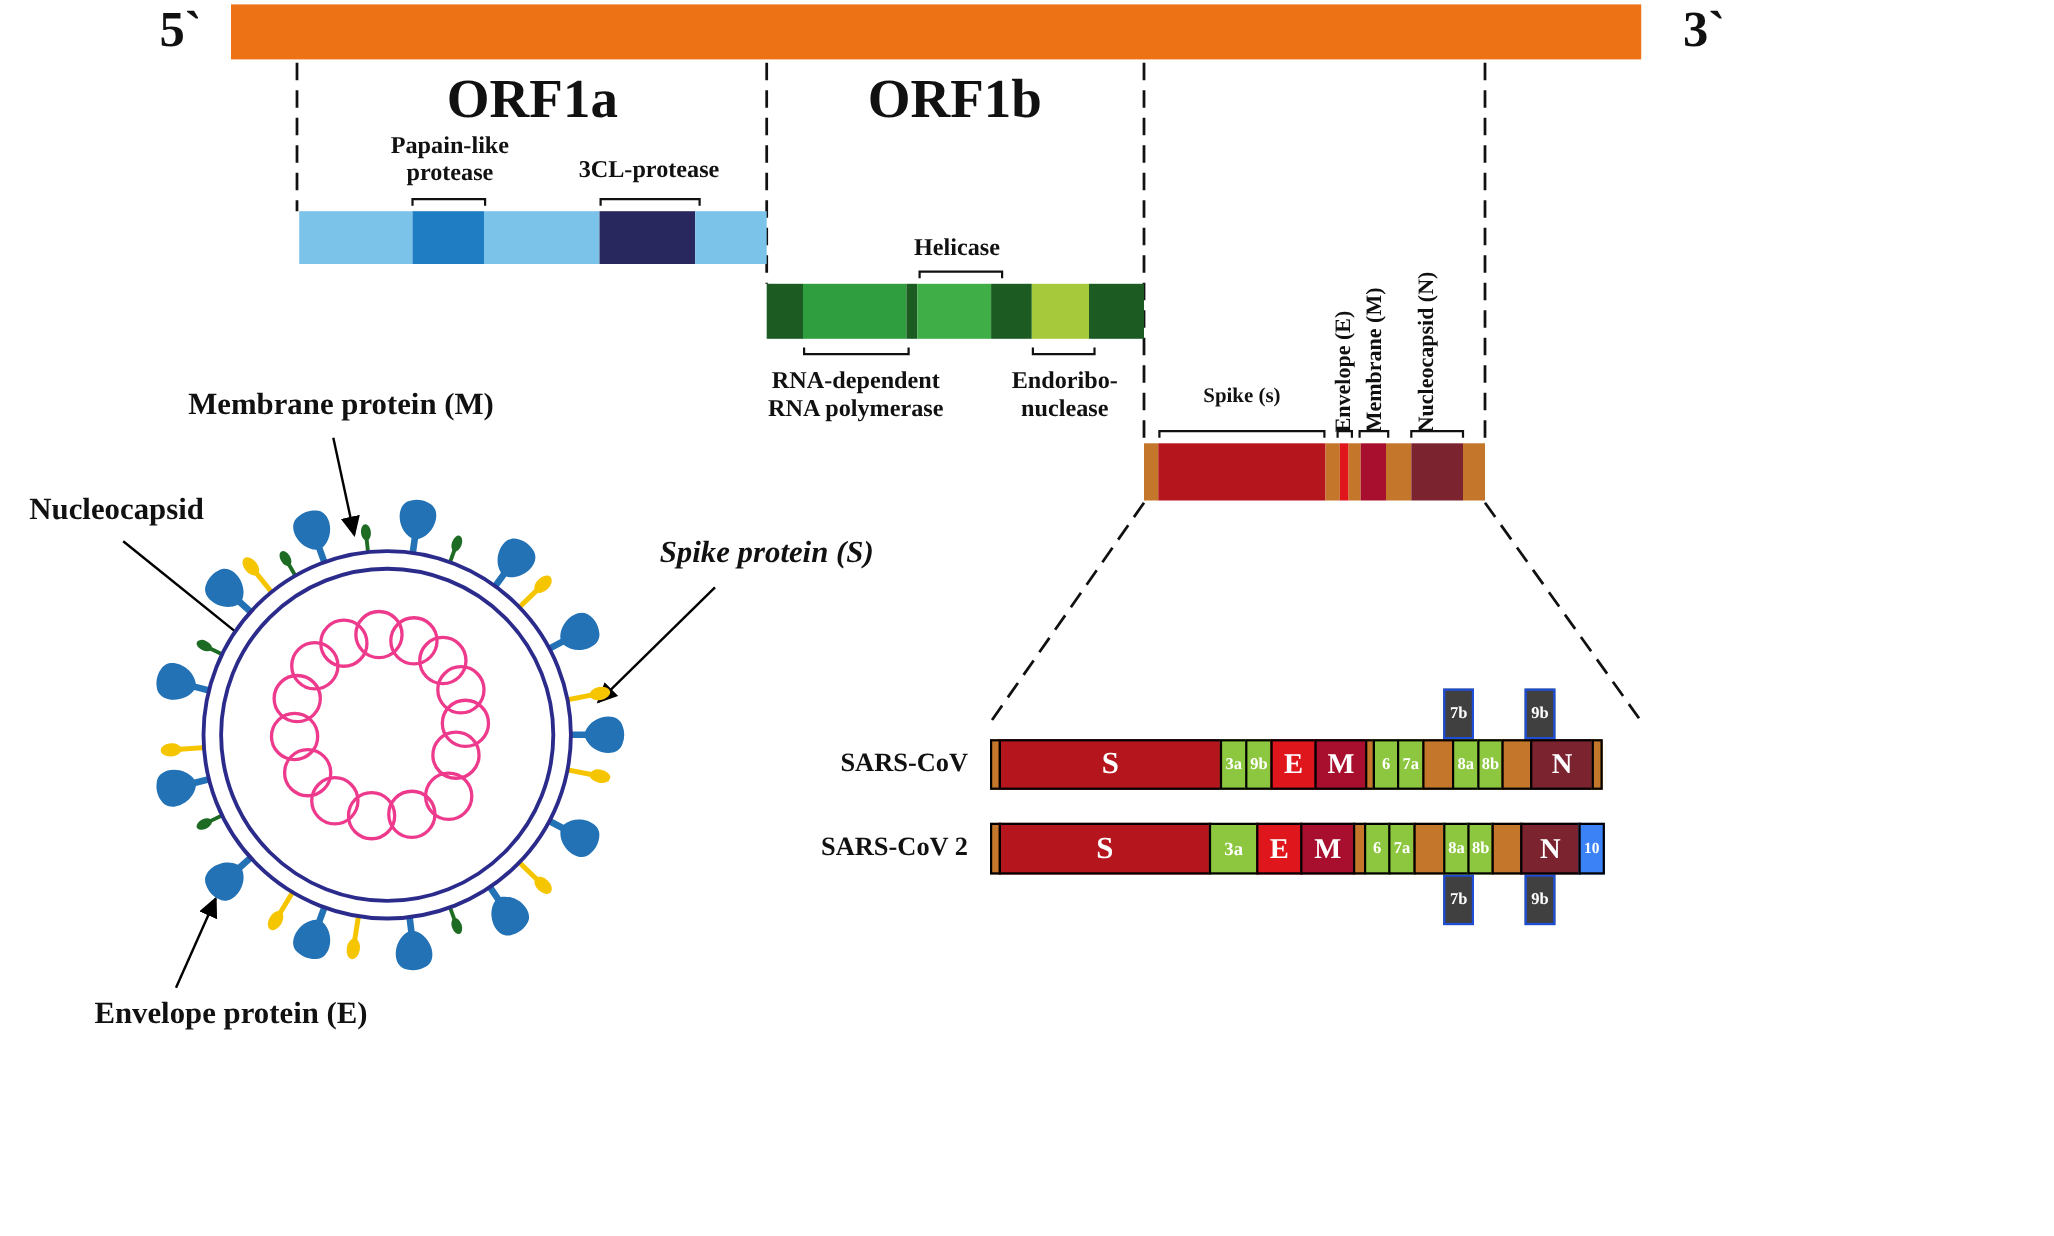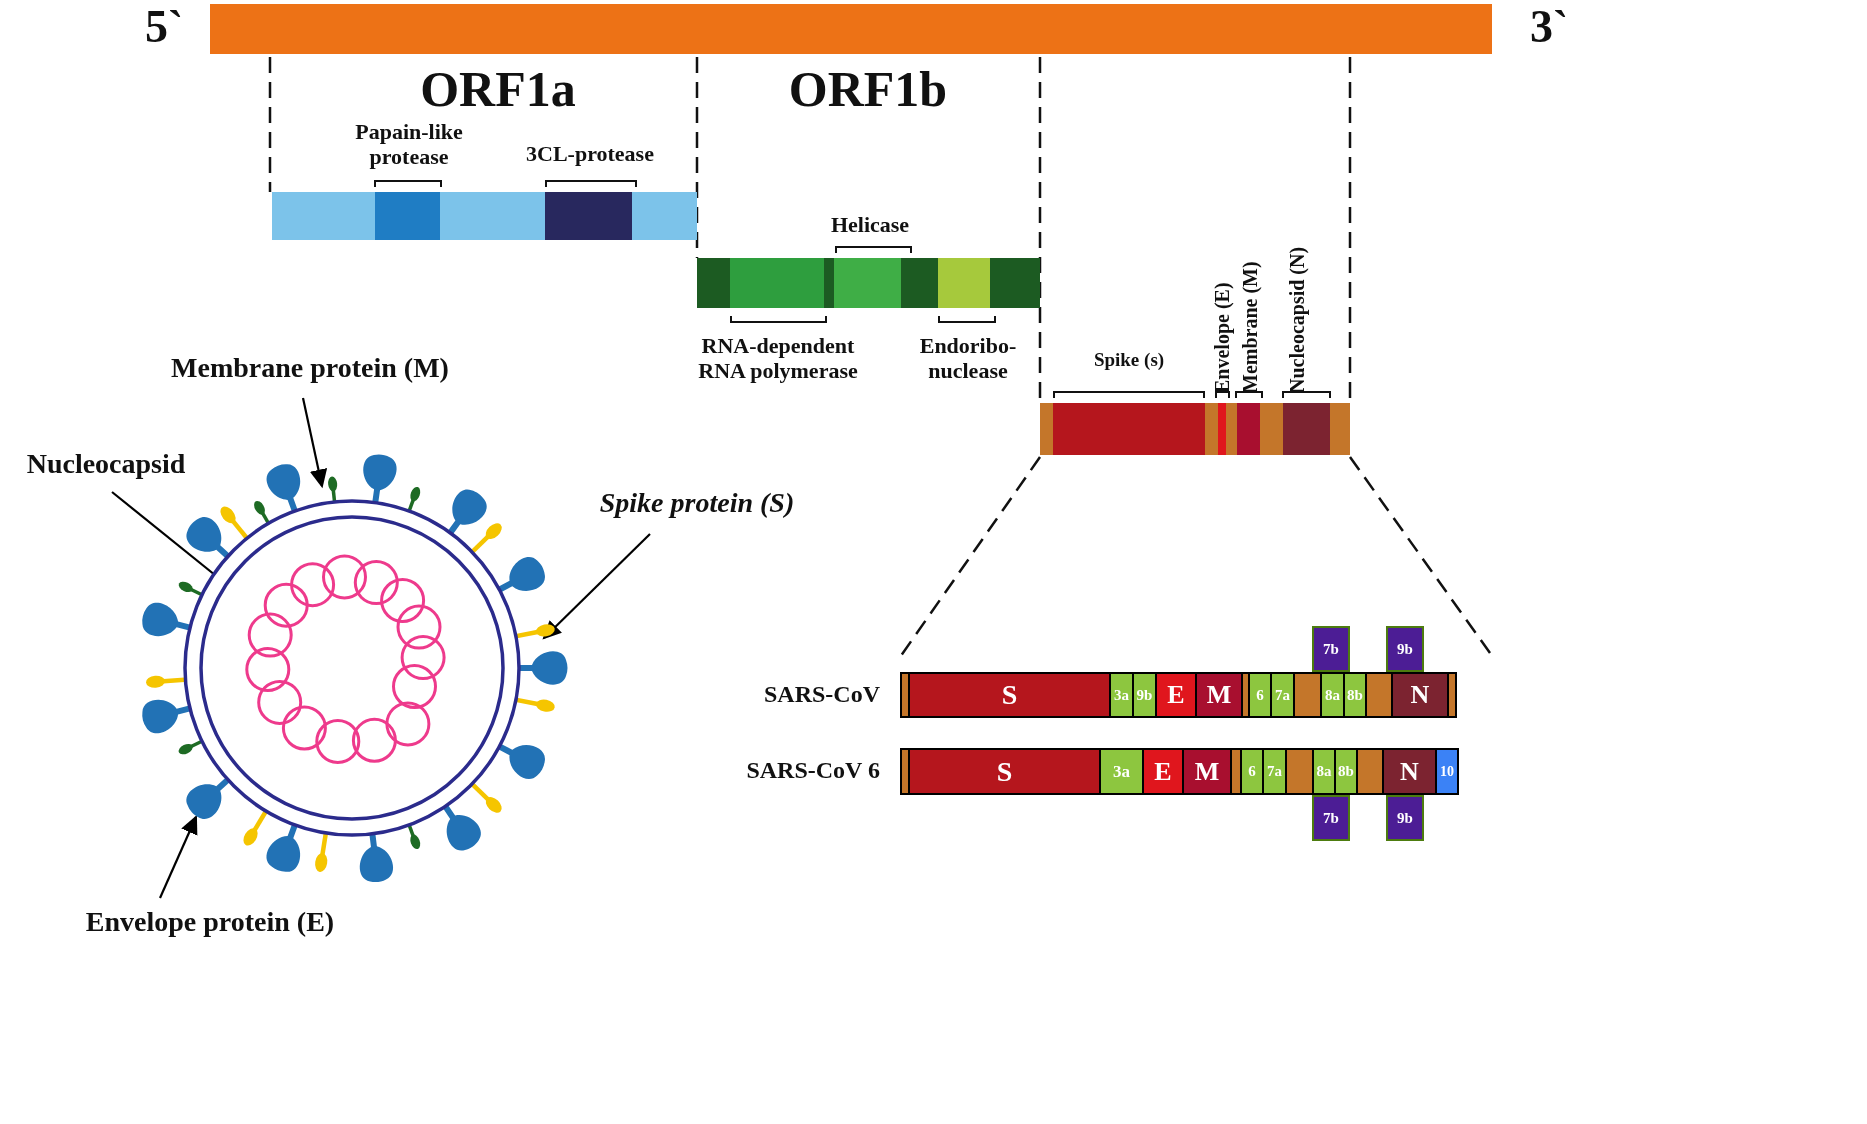--- a/index.html
+++ b/index.html
@@ -6,21 +6,21 @@
   #canvas{position:relative;width:1867px;height:1124px;background:#fff;overflow:hidden;
           font-family:"Liberation Serif", serif;}
   #diagram-svg{position:absolute;left:0;top:0;z-index:0;}
   .lbl{position:absolute;font-weight:bold;text-align:center;white-space:pre-line;line-height:1.12;color:#111;z-index:2;}
   .bar{position:absolute;display:flex;z-index:1;}
   .plain-seg{height:100%;flex:0 0 auto;}
   .gene-seg{height:100%;flex:0 0 auto;display:flex;align-items:center;justify-content:center;
             box-sizing:border-box;border:2px solid #000;color:#fff;font-weight:bold;}
   .gene-seg + .gene-seg{margin-left:-2px;}
   .gene-row{z-index:2;}
-  .offset-box{position:absolute;width:38px;height:46px;background:#4c1d95;border:2px solid #4d7c0f;
+  .offset-box{position:absolute;width:28px;height:46px;background:#404040;border:2px solid #1d4ed8;
               box-sizing:border-box;display:flex;align-items:center;justify-content:center;
               color:#fff;font-weight:bold;font-size:15px;z-index:1;}
   .vlabel{position:absolute;writing-mode:vertical-rl;transform:rotate(180deg);font-weight:bold;
           font-size:20px;color:#111;z-index:2;display:flex;align-items:center;}
   .row-name{position:absolute;font-weight:bold;font-size:24px;text-align:right;color:#111;z-index:2;}
   .prime{position:absolute;font-weight:bold;font-size:46px;color:#111;z-index:2;}
   .orf-title{position:absolute;font-weight:bold;font-size:50px;text-align:center;color:#111;z-index:2;}
 </style>
 </head>
 <body>
@@ -122,21 +122,21 @@
           <circle cx="423.1" cy="657.6" r="21"></circle>
           <circle cx="414.5" cy="686.5" r="21"></circle>
         </g>
     </g>
   </svg>
 
   <span class="prime" style="left:145px;top:0px;">5`</span>
   <div class="bar" style="left:210px;top:4px;width:1282px;height:50px;background:#ED7216;"></div>
   <span class="prime" style="left:1530px;top:0px;">3`</span>
 
-  <div class="orf-title" style="left:348px;top:60px;width:300px;">ORF1a</div>
+  <div class="orf-title" style="left:334px;top:60px;width:300px;">ORF1a</div>
   <div class="orf-title" style="left:718px;top:60px;width:300px;">ORF1b</div>
 
   <div class="lbl" style="left:259px;top:120px;width:300px;font-size:22px;">Papain-like
 protease</div>
   <div class="lbl" style="left:440px;top:142px;width:300px;font-size:22px;">3CL-protease</div>
   <div class="bar" style="left:272px;top:192px;width:425px;height:48px;">
 
   <div class="plain-seg" style="width: 103px; background: rgb(124, 195, 234);"></div>
       <div class="plain-seg" style="width: 65px; background: rgb(31, 125, 196);"></div>
       <div class="plain-seg" style="width: 105px; background: rgb(124, 195, 234);"></div>
@@ -231,21 +231,21 @@
         <span></span>
       </div>
       <div class="gene-seg" style="width: 58px; background: rgb(124, 35, 48); font-size: 26px;">
         <span>N</span>
       </div>
       <div class="gene-seg" style="width: 10px; background: rgb(196, 118, 42);">
         <span></span>
       </div>
     </div>
 
-  <div class="row-name" style="left:680px;top:757px;width:200px;">SARS-CoV 6</div>
+  <div class="row-name" style="left:680px;top:757px;width:200px;">SARS-CoV 2</div>
   <div class="bar gene-row" style="left:900px;top:748px;width:585px;height:47px;">
 
   <div class="gene-seg" style="width: 10px; background: rgb(196, 118, 42);">
         <span></span>
       </div>
       <div class="gene-seg" style="width: 193px; background: rgb(181, 22, 29); font-size: 28px;">
         <span>S</span>
       </div>
       <div class="gene-seg" style="width: 45px; background: rgb(141, 198, 63); font-size: 17px;">
         <span>3a</span>

